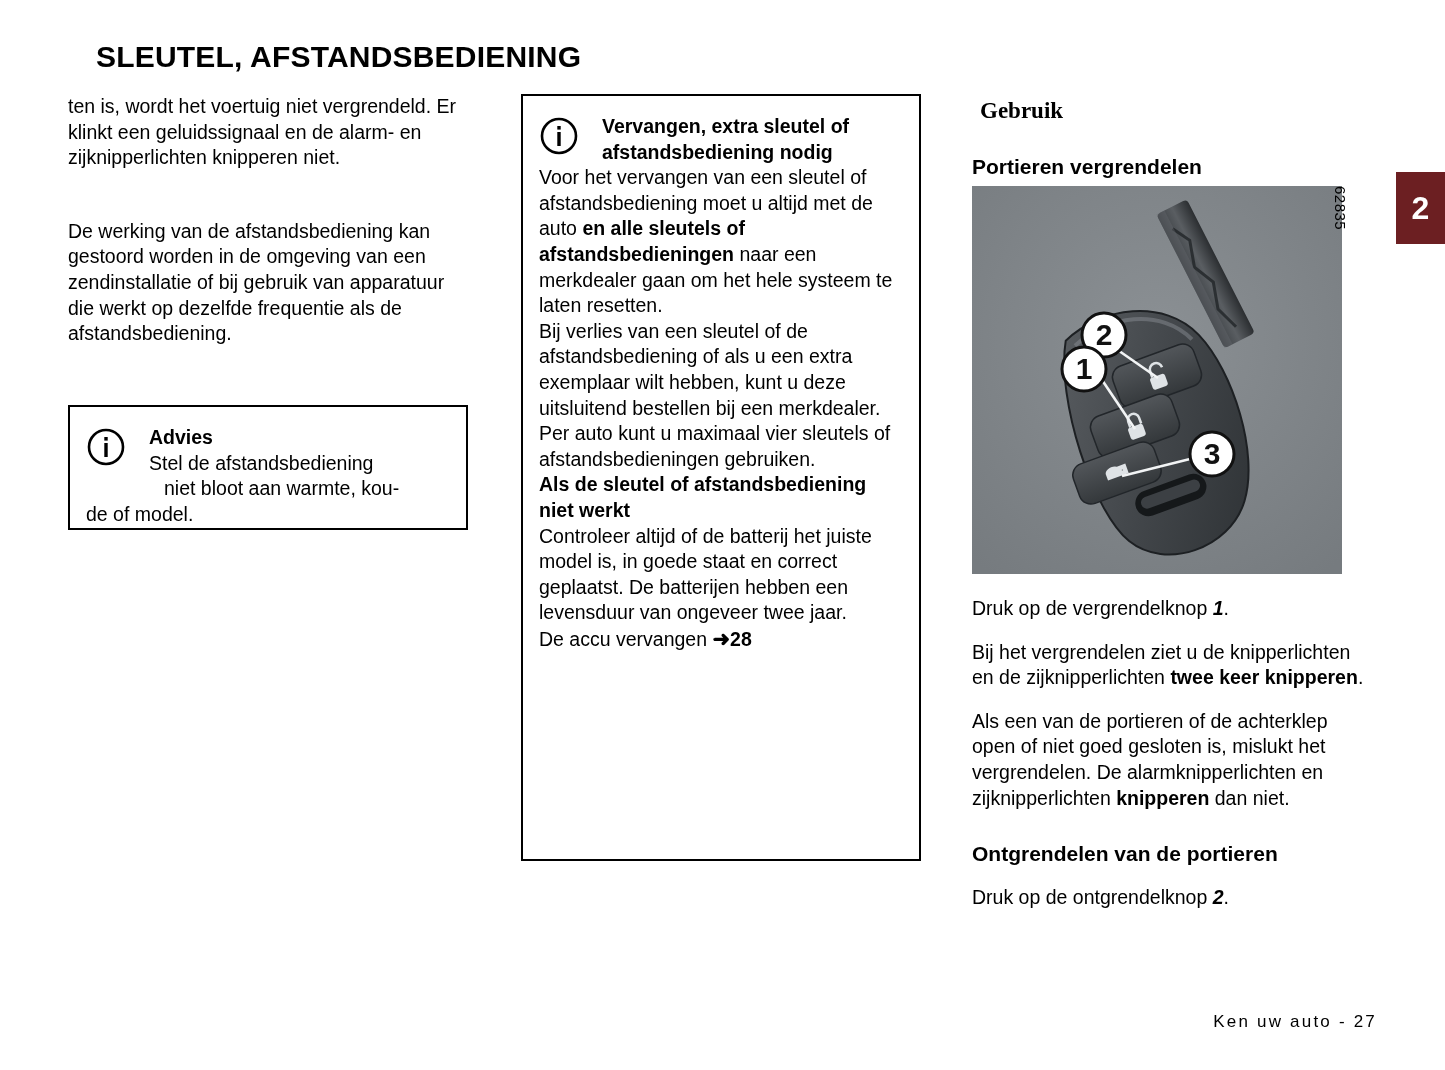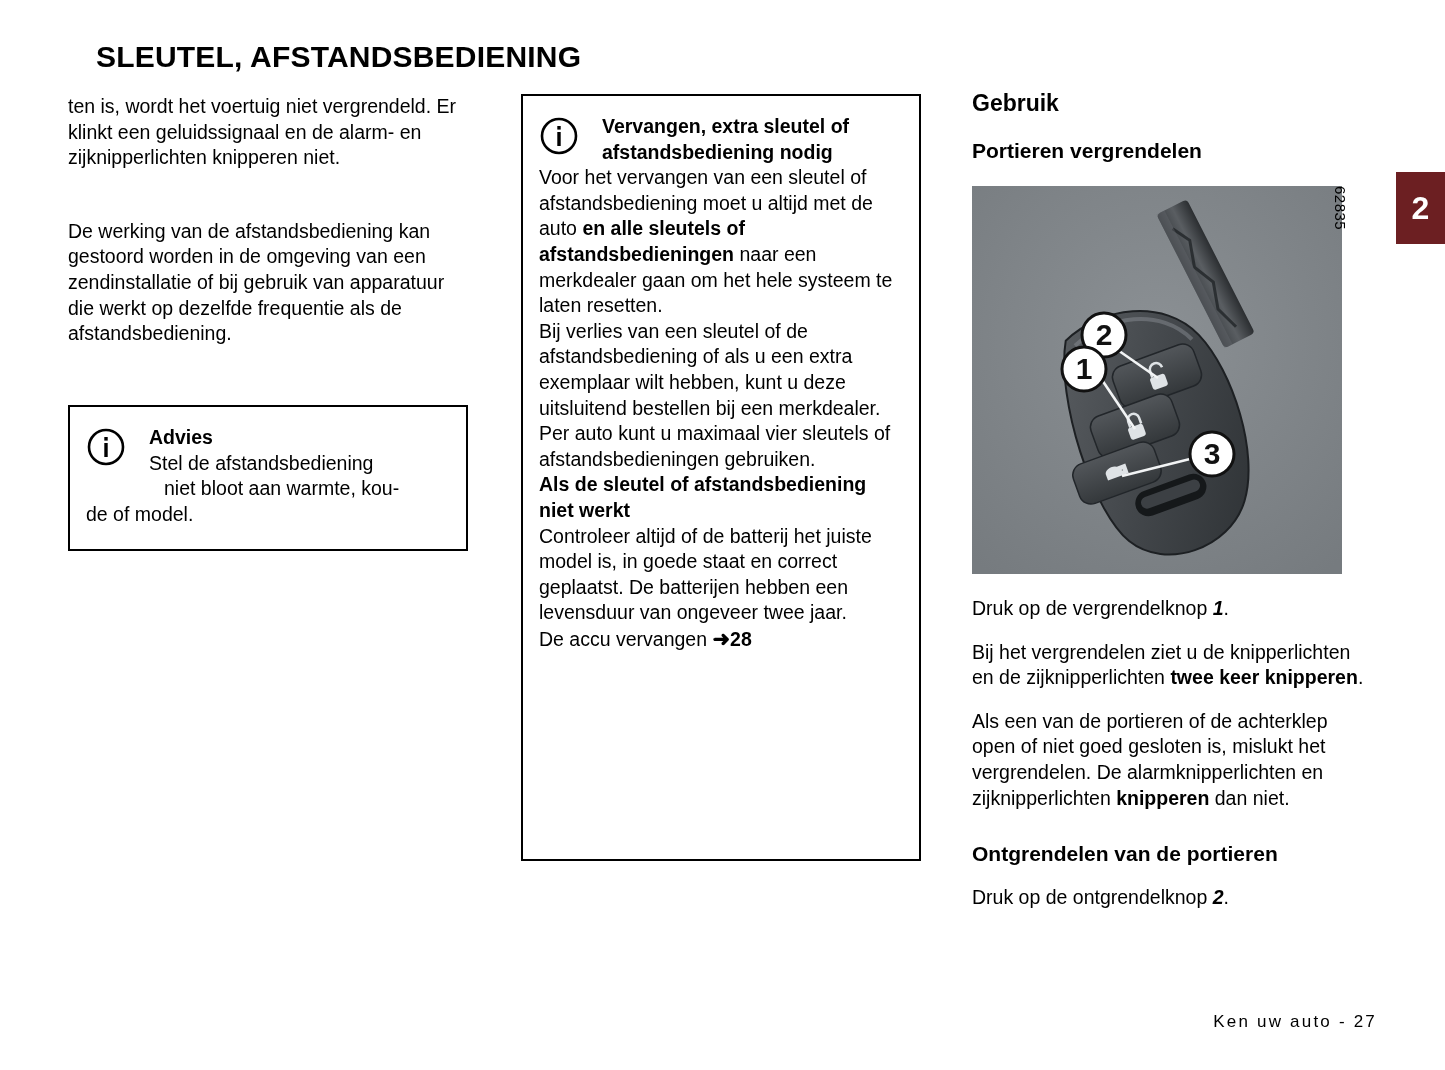--- a/index.html
+++ b/index.html
@@ -52,24 +52,25 @@
   #col-left  { left: 68px;  width: 400px; }
   #col-right { left: 972px; width: 392px; }
 
   p.body {
     margin: 4px 0 0 0;
     font-size: 19.5px;
     line-height: 25.6px;
     text-align: left;
   }
   h2.sub {
-    margin: 0;
+    margin: 8px;
     font-size: 21px;
     font-weight: bold;
     line-height: 26px;
+    font-family: Liberation Serif, serif;
   }
   h3.sub2 {
     margin: 0;
     font-size: 19.5px;
     font-weight: bold;
     line-height: 26px;
   }
   .gap-sm { height: 14px; }
   .gap-md { height: 22px; }
   .gap-lg { height: 30px; }
@@ -101,21 +102,21 @@
   .ib-indent {
     padding-left: 63px;
   }
 
   
   #advice-box {
     position: absolute;
     left: 68px;
     top: 405px;
     width: 400px;
-    height: 146px;
+    height: 125px;
   }
 
   
   #replace-box {
     position: absolute;
     left: 521px;
     top: 94px;
     width: 400px;
     height: 767px;
   }

